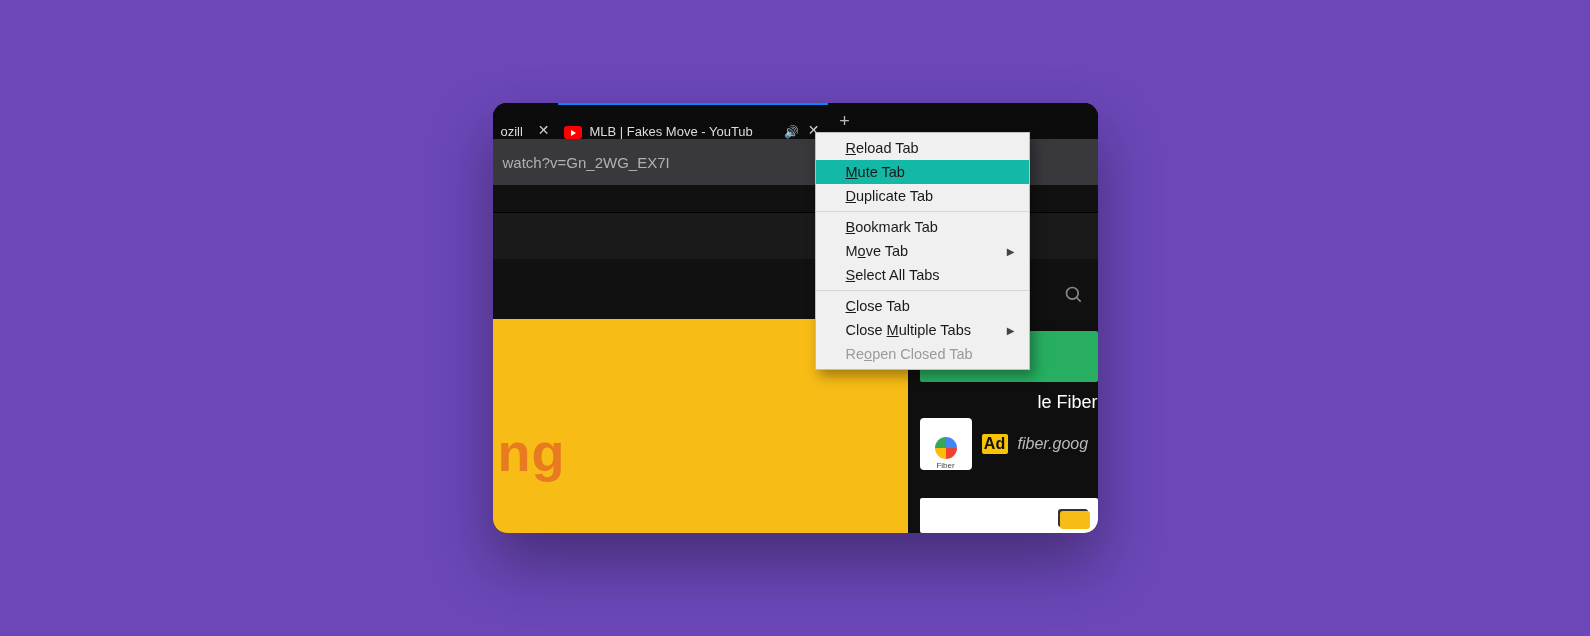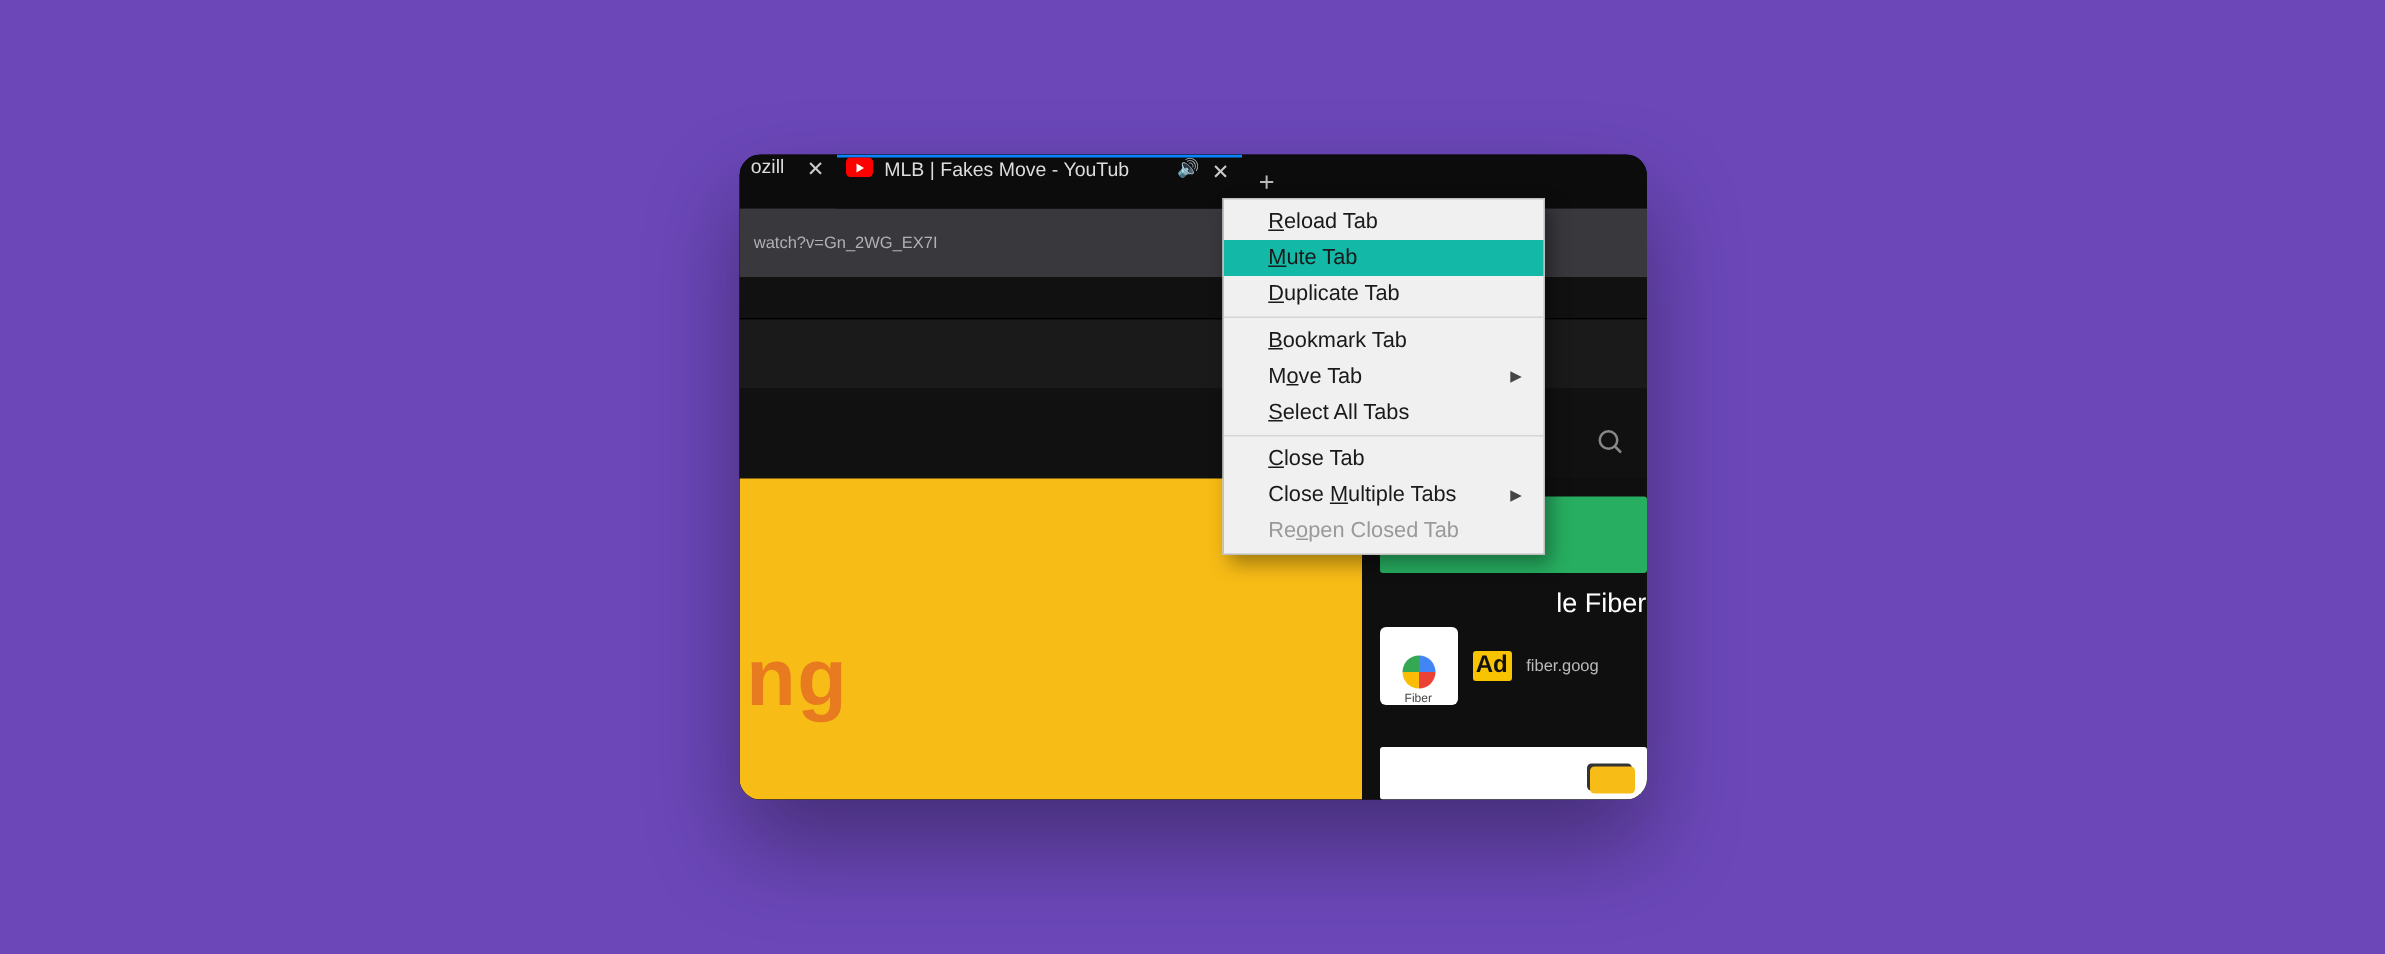--- a/index.html
+++ b/index.html
@@ -24,21 +24,21 @@
   }
   
   .tab-strip {
     display: flex;
     align-items: stretch;
     height: 36px;
     background: #0c0c0d;
   }
   .tab {
     display: flex;
-    align-items: flex-start;
+    align-items: flex-end;
     gap: 6px;
     padding: 0 6px;
     font-size: 13px;
     color: #ddd;
     height: 100%;
     position: relative;
   }
   .tab-bg {
     width: 65px;
     justify-content: flex-end;
@@ -89,21 +89,21 @@
   .audio-icon { color: #ddd; font-size: 12px; }
   
   .toolbar {
     height: 46px;
     background: #38383d;
     display: flex;
     align-items: center;
     padding: 0 8px;
   }
   .url {
-    font-size: 11px;
+    font-size: 15px;
     color: #b1b1b3;
     padding-left: 2px;
   }
   
   .content {
     position: relative;
     height: calc(100% - 82px);
     background: #0f0f0f;
   }
   .banner1 {
@@ -189,21 +189,21 @@
     height: 20px;
     background: #f8c300;
     color: #111;
     font-size: 16px;
     font-weight: 700;
     display: flex;
     align-items: center;
     justify-content: center;
     border-radius: 2px;
   }
-  .ad-url { color: #bbb; font-size: 11px; }
+  .ad-url { color: #bbb; font-size: 16px; font-style: italic; }
   .rec-card {
     margin-top: 18px;
     height: 50px;
     background: #fff;
     border-radius: 2px;
     position: relative;
   }
   .rec-card::after{
     content:""; position:absolute; right:8px; bottom:4px;
     width:30px; height:18px; background:#f8bc16; border-radius:3px;

